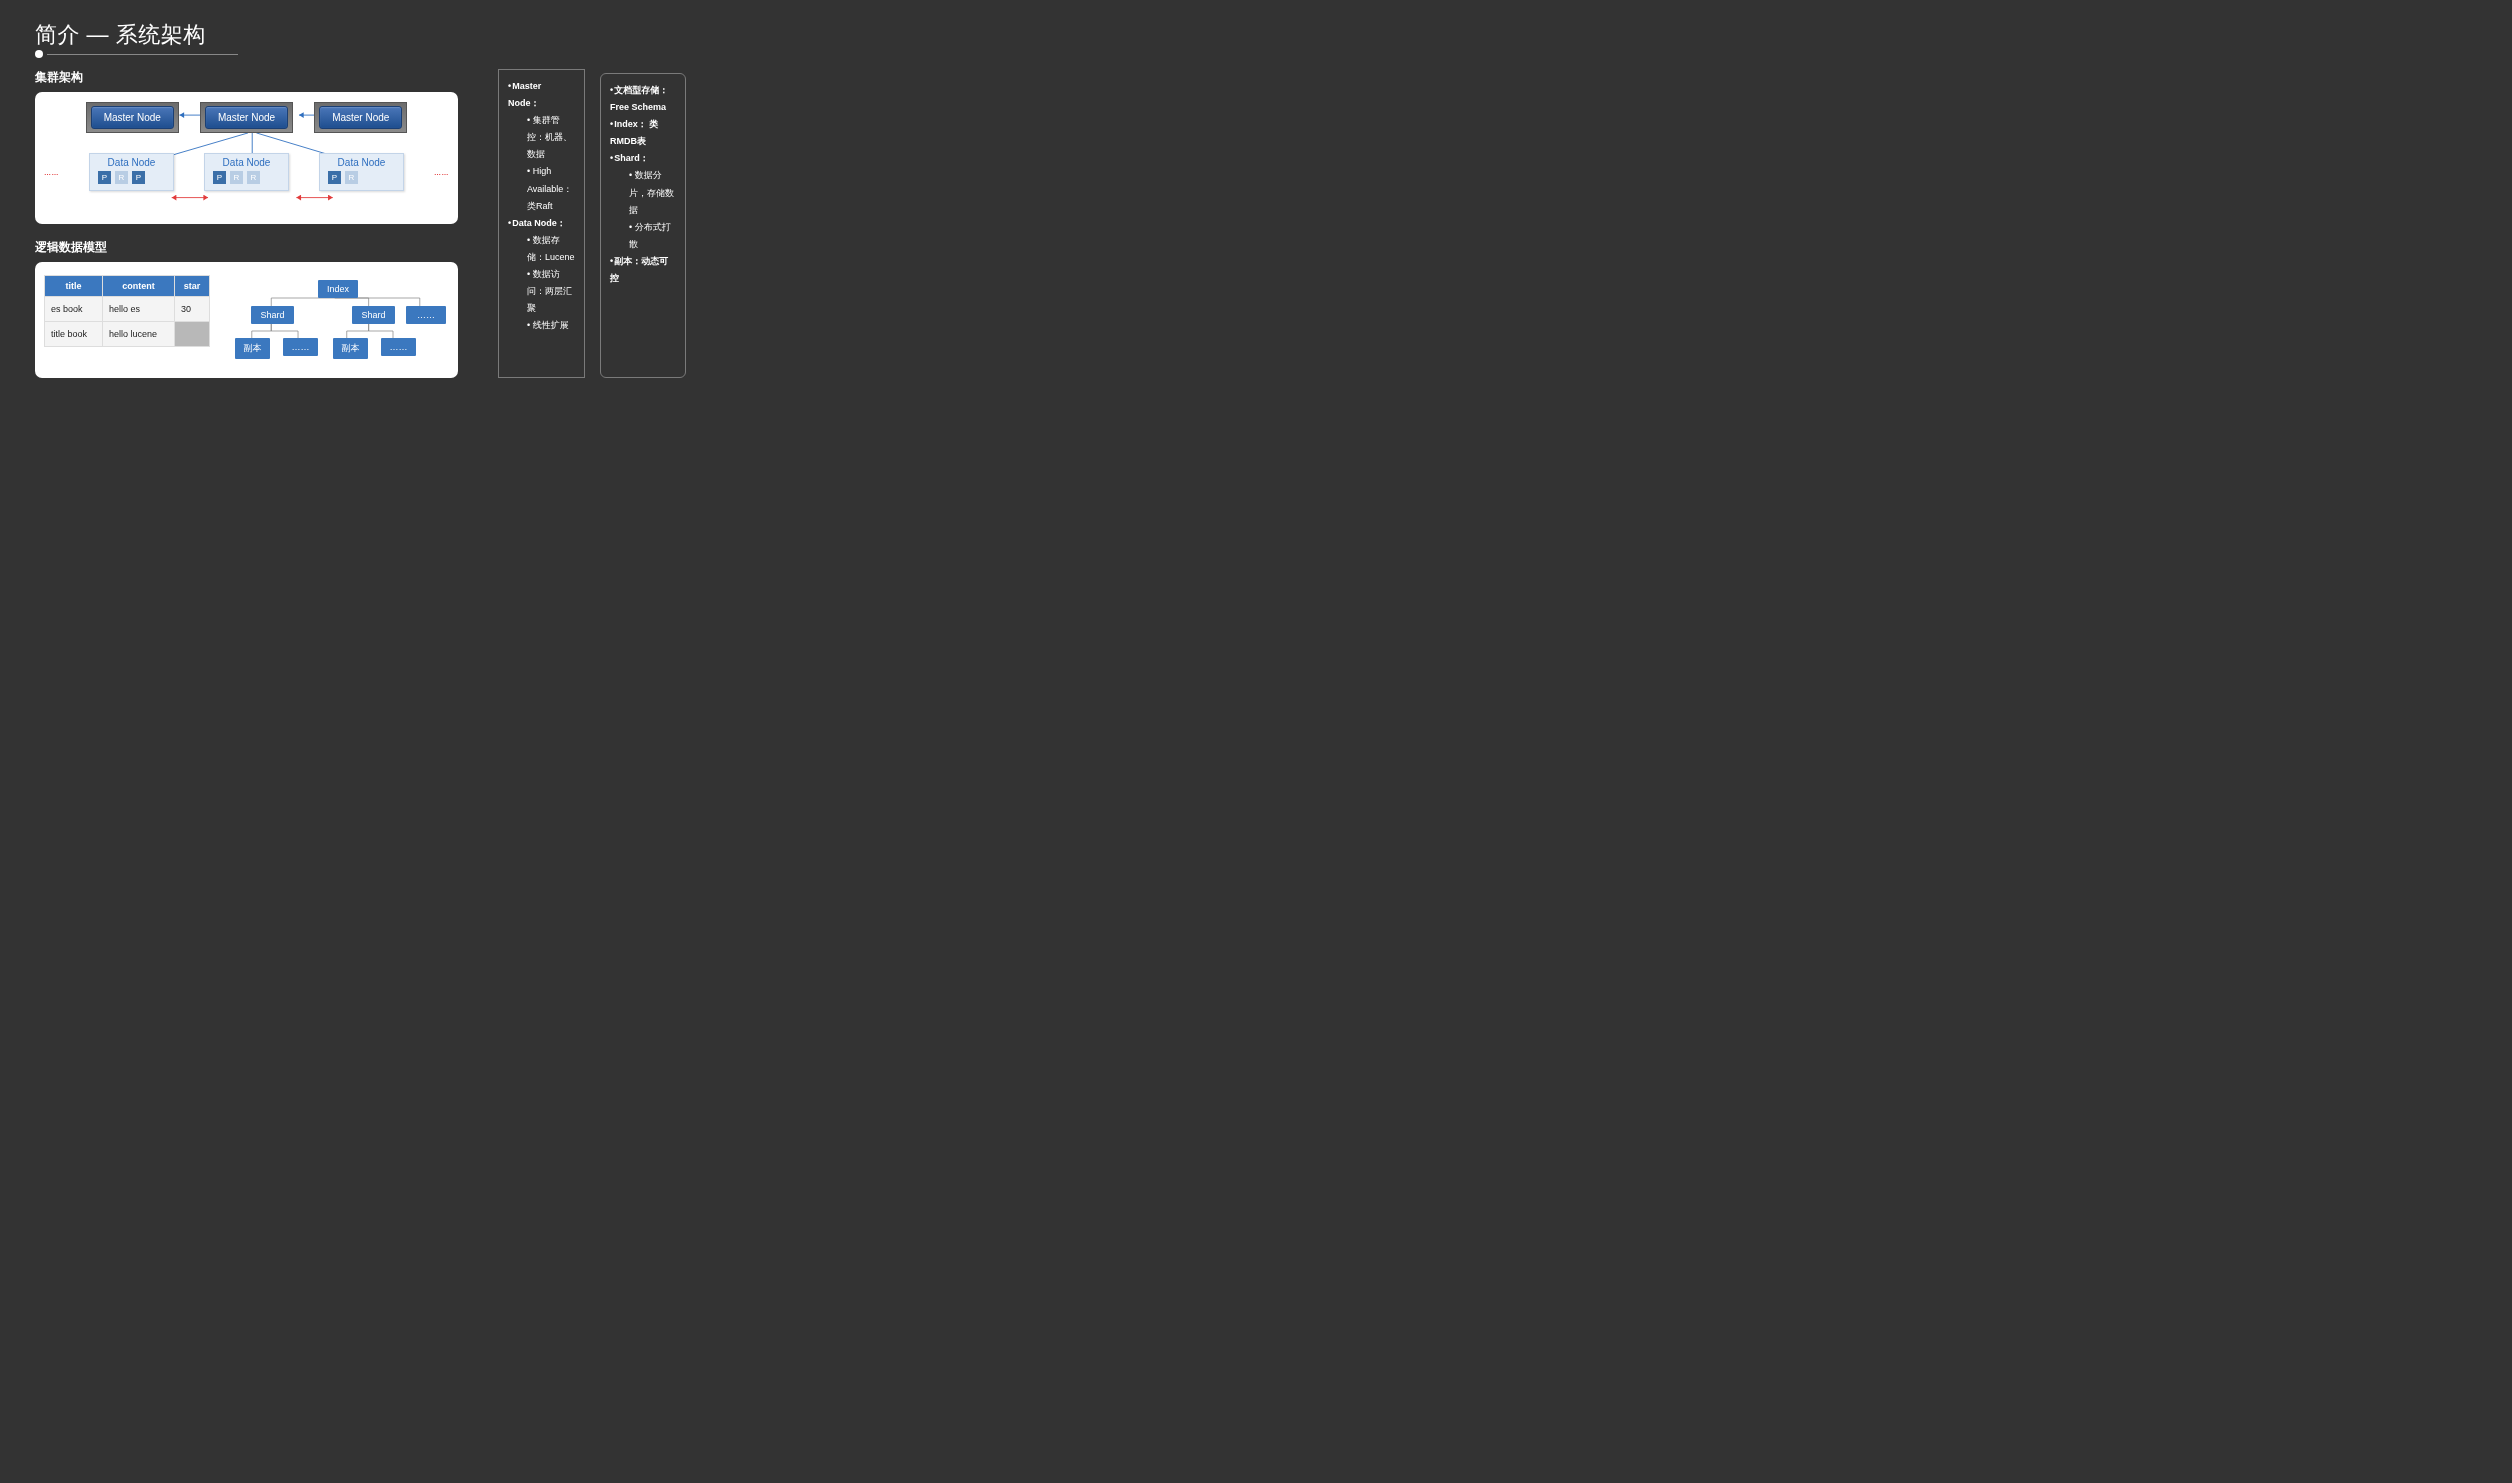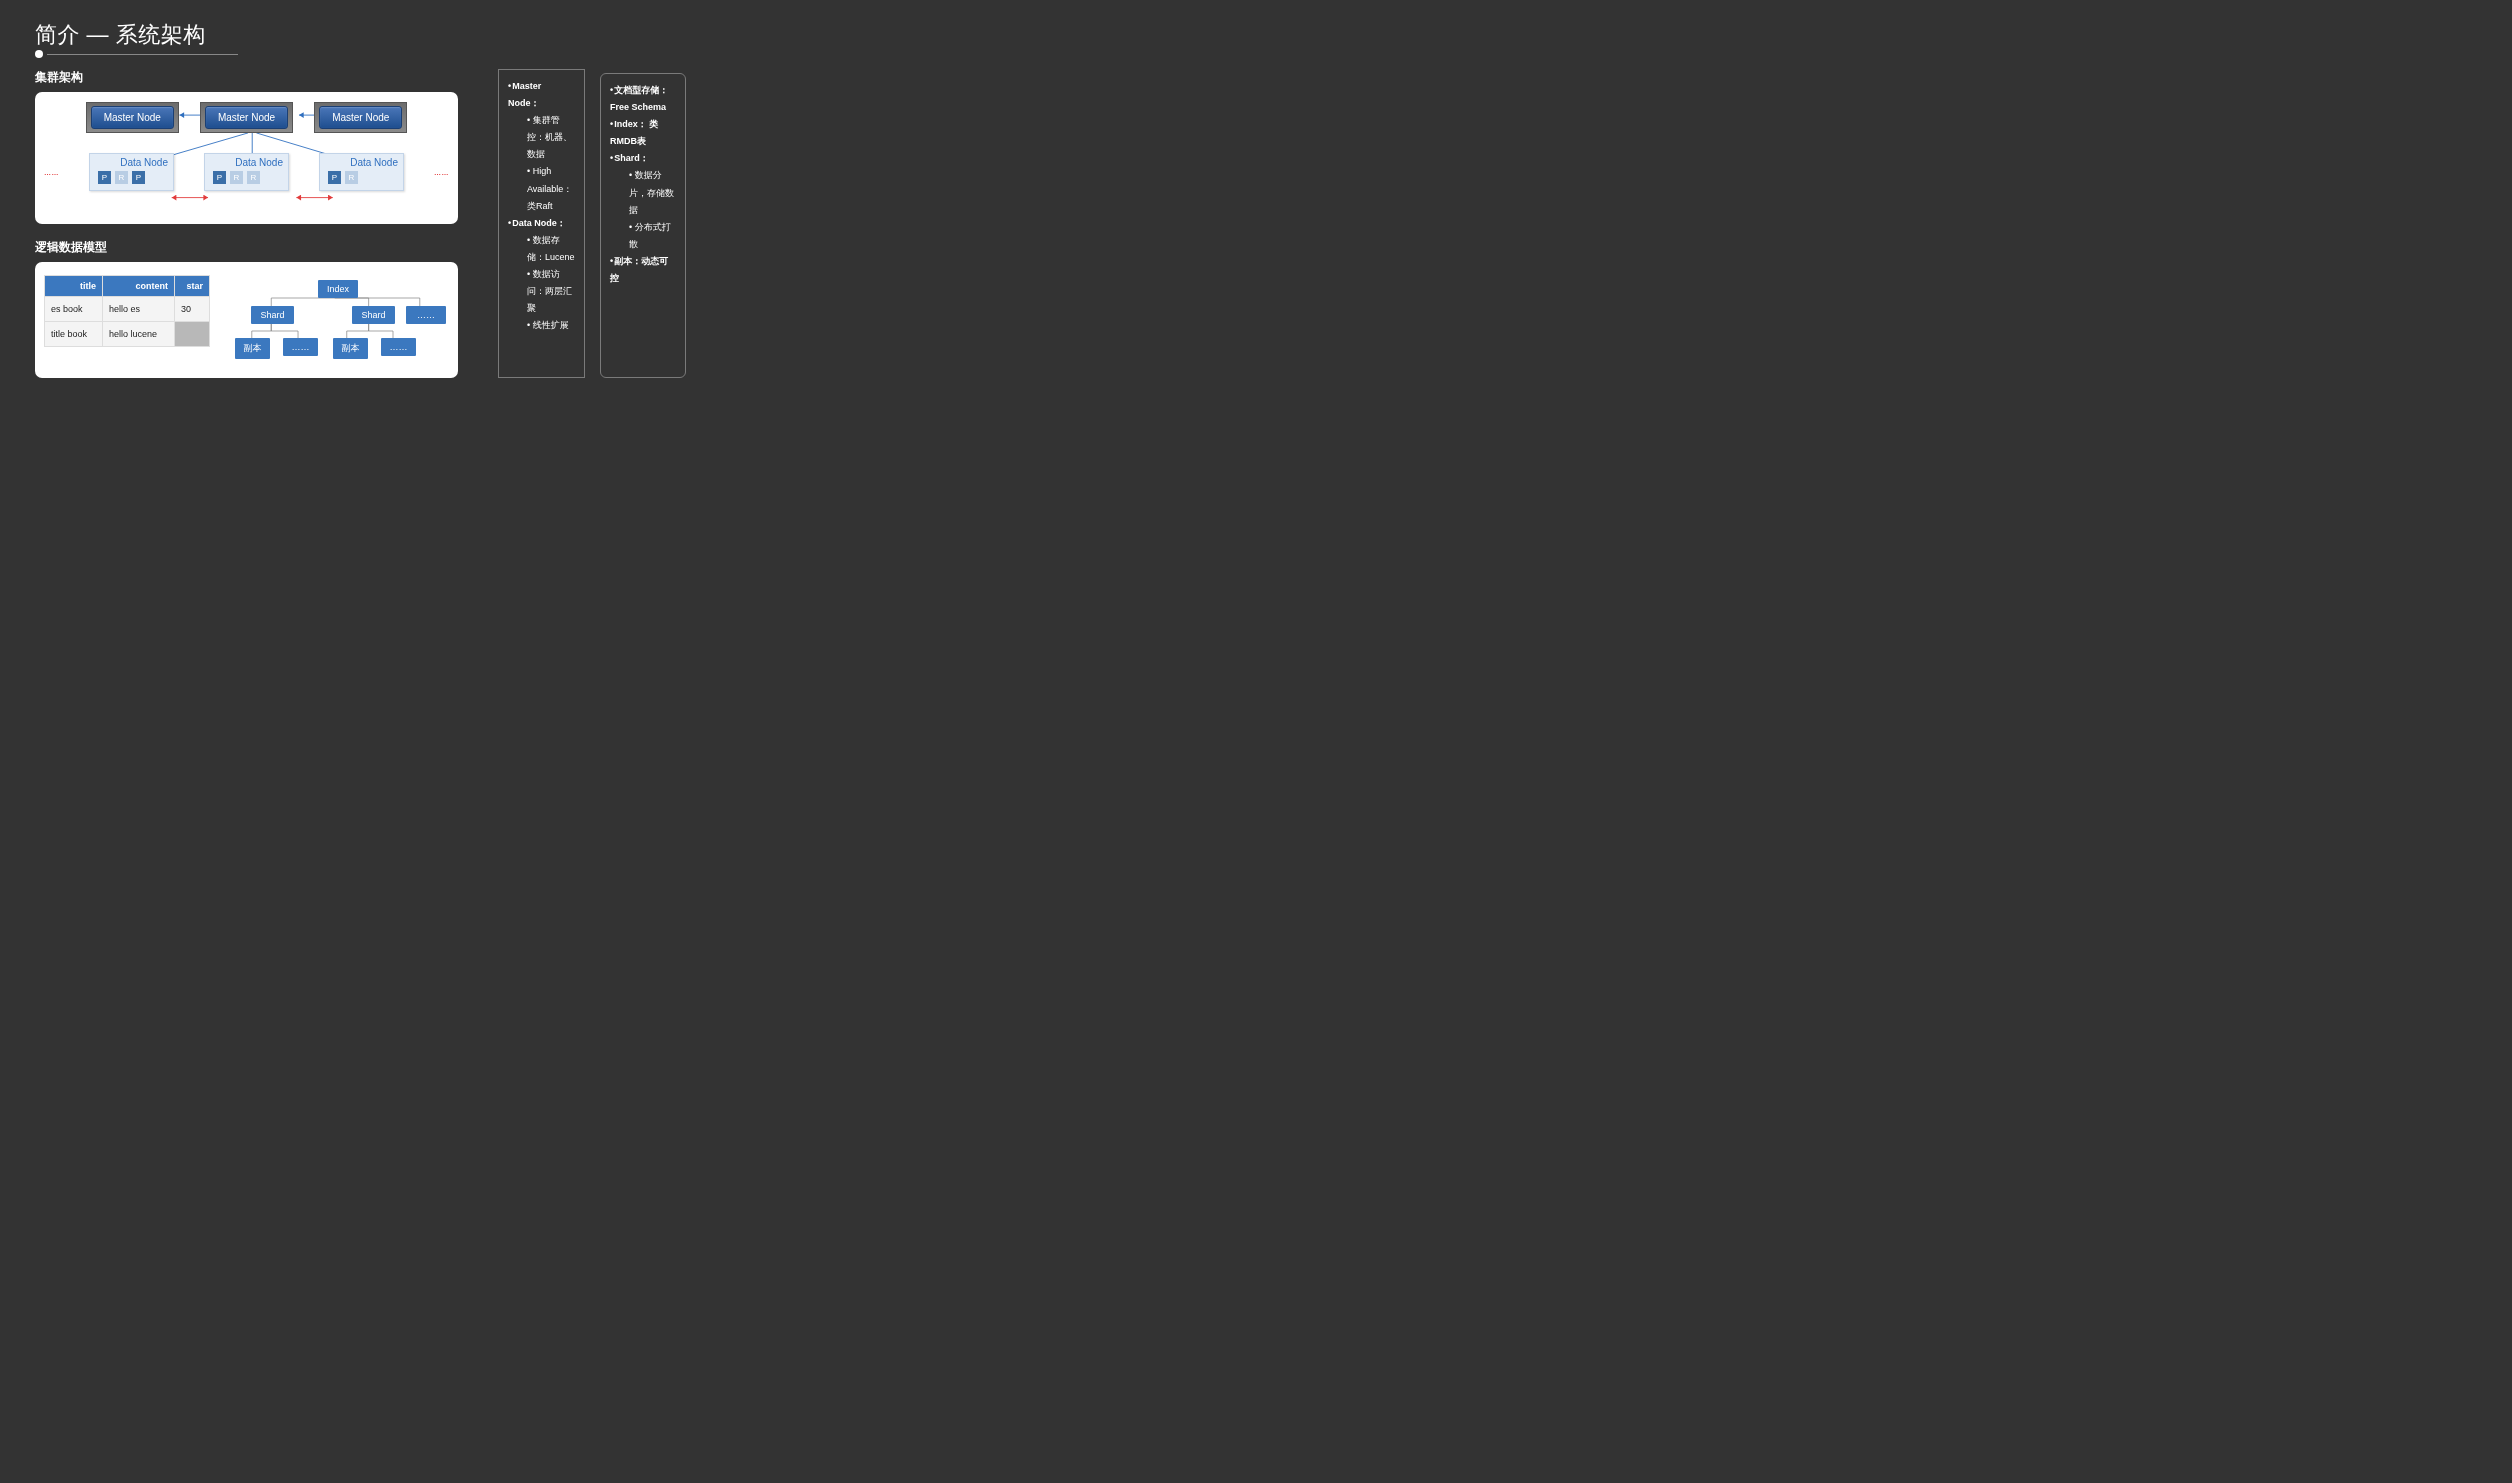--- a/index.html
+++ b/index.html
@@ -60,41 +60,41 @@
     min-width: 75px;
   }
 
   
   .data-row { display: flex; justify-content: center; gap: 30px; align-items: center; position: relative; }
   .data-node {
     background: #e4edf7; border: 0.5px solid #c3d4e8;
     width: 85px; padding: 3px 5px 6px 5px; text-align: center;
     box-shadow: 1px 1px 2px rgba(0,0,0,0.15);
   }
-  .data-node-label { color: #2f6fbf; font-size: 10px; margin-bottom: 3px; text-align: right; }
+  .data-node-label { color: #2f6fbf; font-size: 10px; margin-bottom: 3px; }
   .shard-row { display: flex; gap: 4px; justify-content: flex-start; padding-left: 3px; }
   .shard-box {
     width: 13px; height: 13px; display: flex; align-items: center; justify-content: center;
     color: #fff; font-size: 8px; font-weight: 500;
   }
   .shard-p { background: #3b6fa8; }
   .shard-r { background: #b8cde4; }
   .dots { color: #e23b3b; font-weight: 700; letter-spacing: 0.5px; font-size: 7px; }
 
   
   .svg-overlay { position: absolute; top:0; left:0; width:100%; height:100%; pointer-events:none; }
 
   
   .logical-panel { height: 116px; display: flex; gap: 15px; align-items: flex-start; }
 
   table.data-table {
     border-collapse: collapse; font-size: 9px; width: 166px; margin-top: 3px;
   }
   table.data-table th {
-    background: #3b78bf; color: #fff; font-weight: 700; text-align: right;
+    background: #3b78bf; color: #fff; font-weight: 700; text-align: center;
     padding: 5px 6px; border: 0.5px solid #ddd;
   }
   table.data-table td {
     background: #f4f4f4; color: #222; padding: 7px 6px; border: 0.5px solid #ddd;
   }
   table.data-table td.empty { background: #b8b8b8; }
 
   
   .tree { flex: 1; position: relative; height: 100px; }
   .tree-node {

